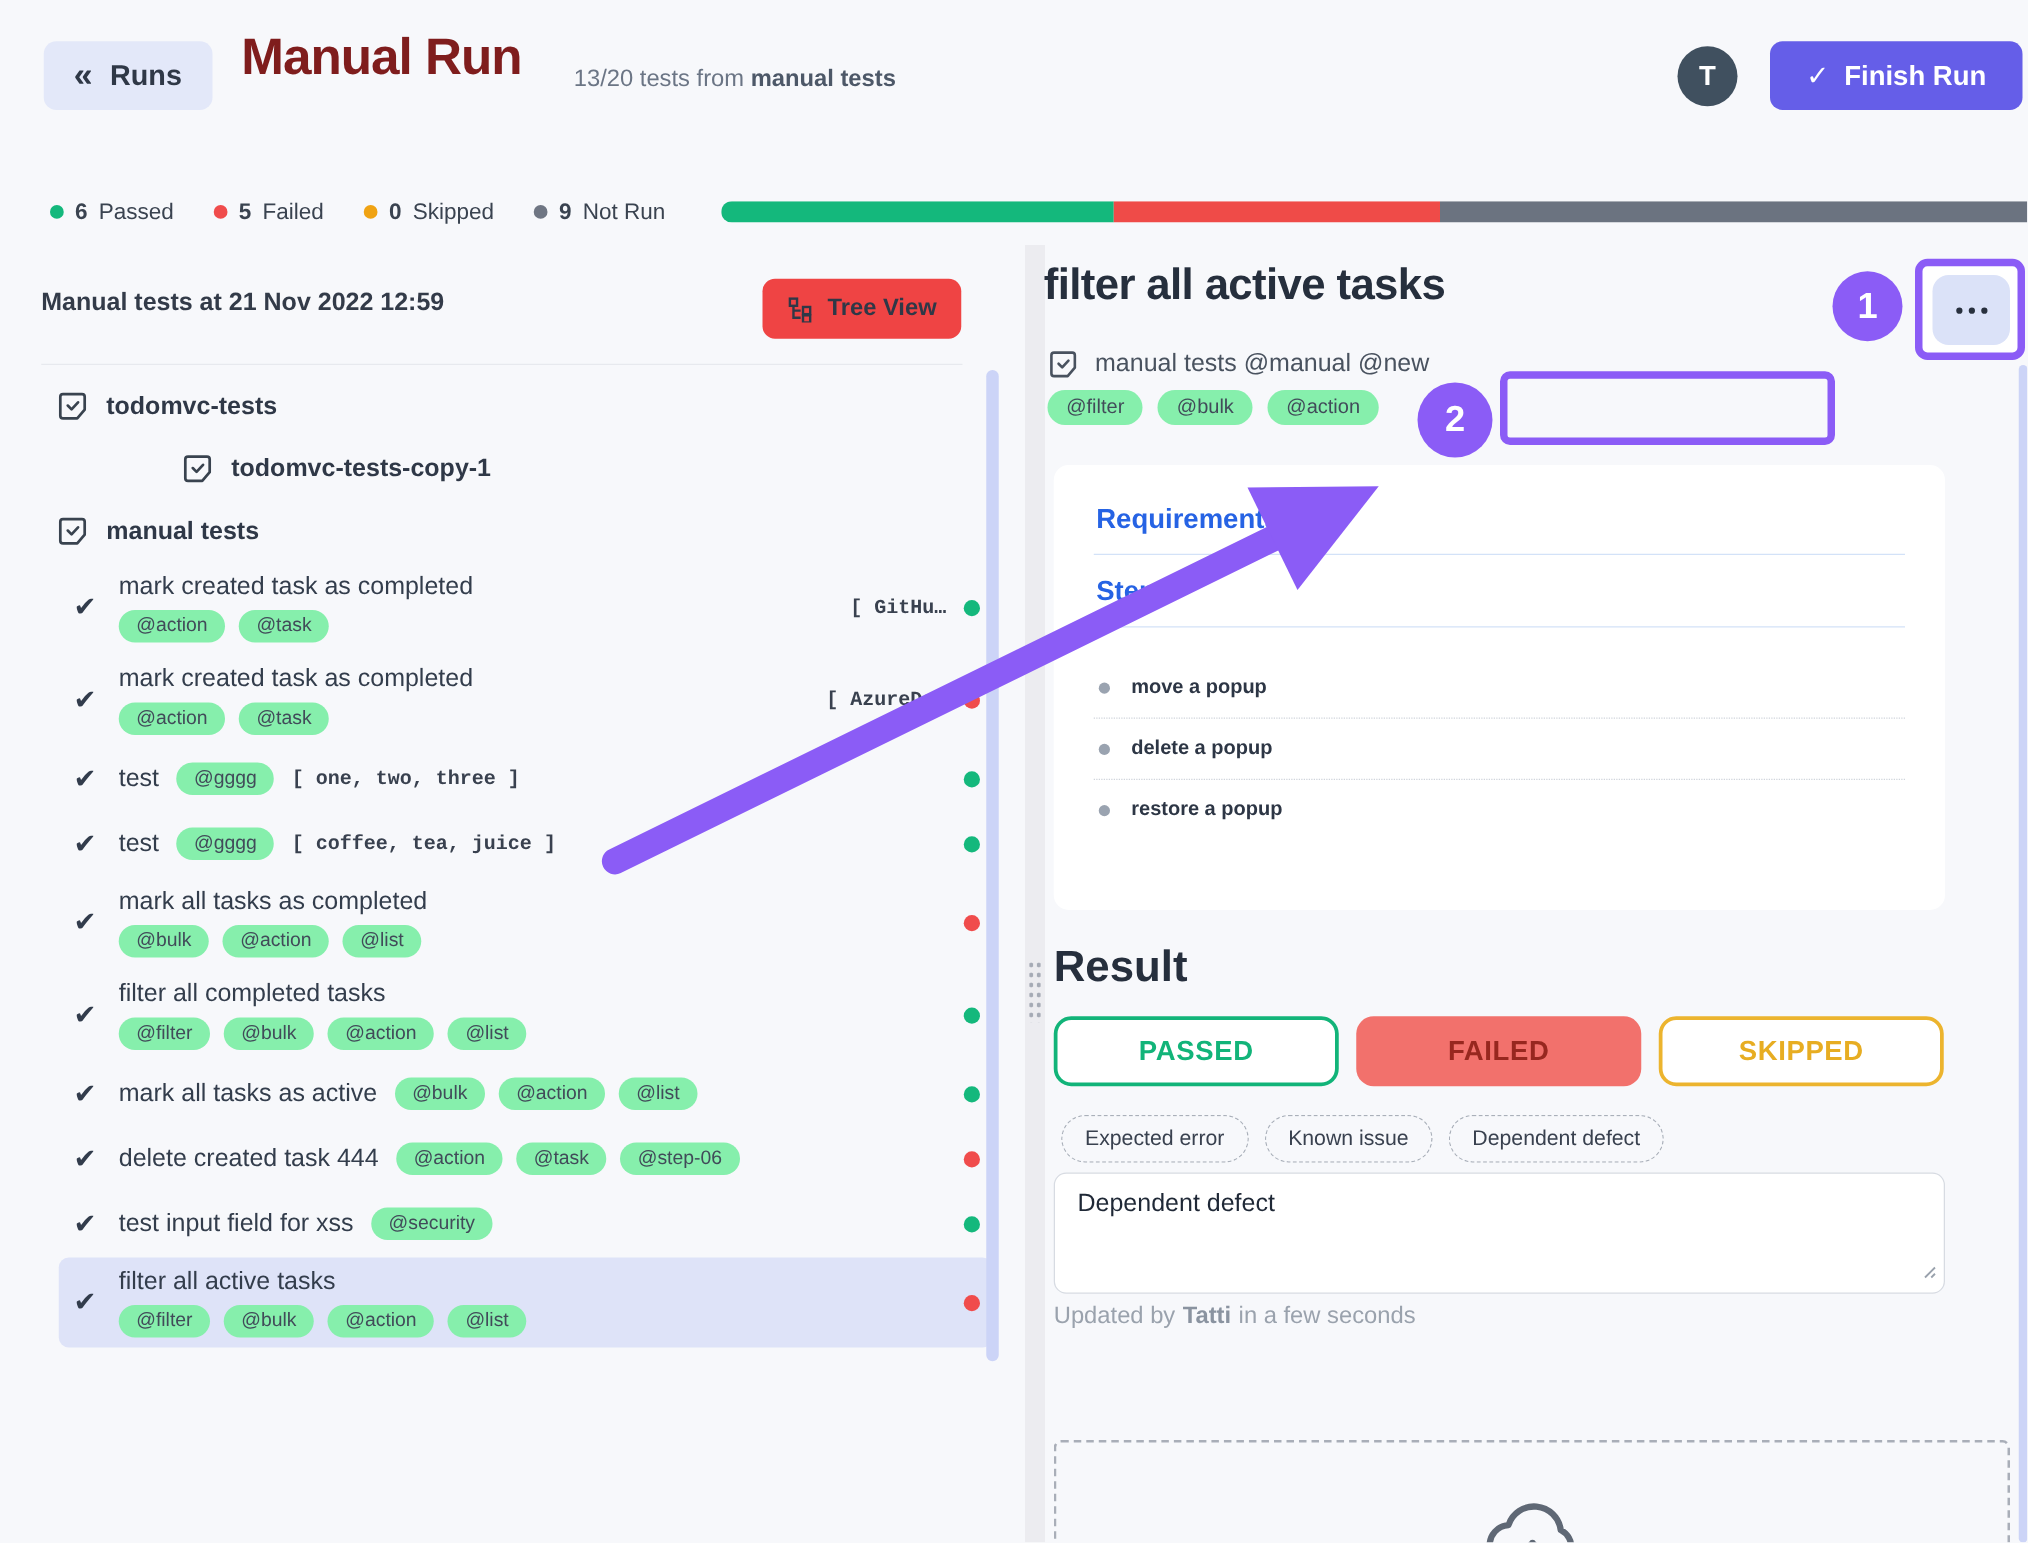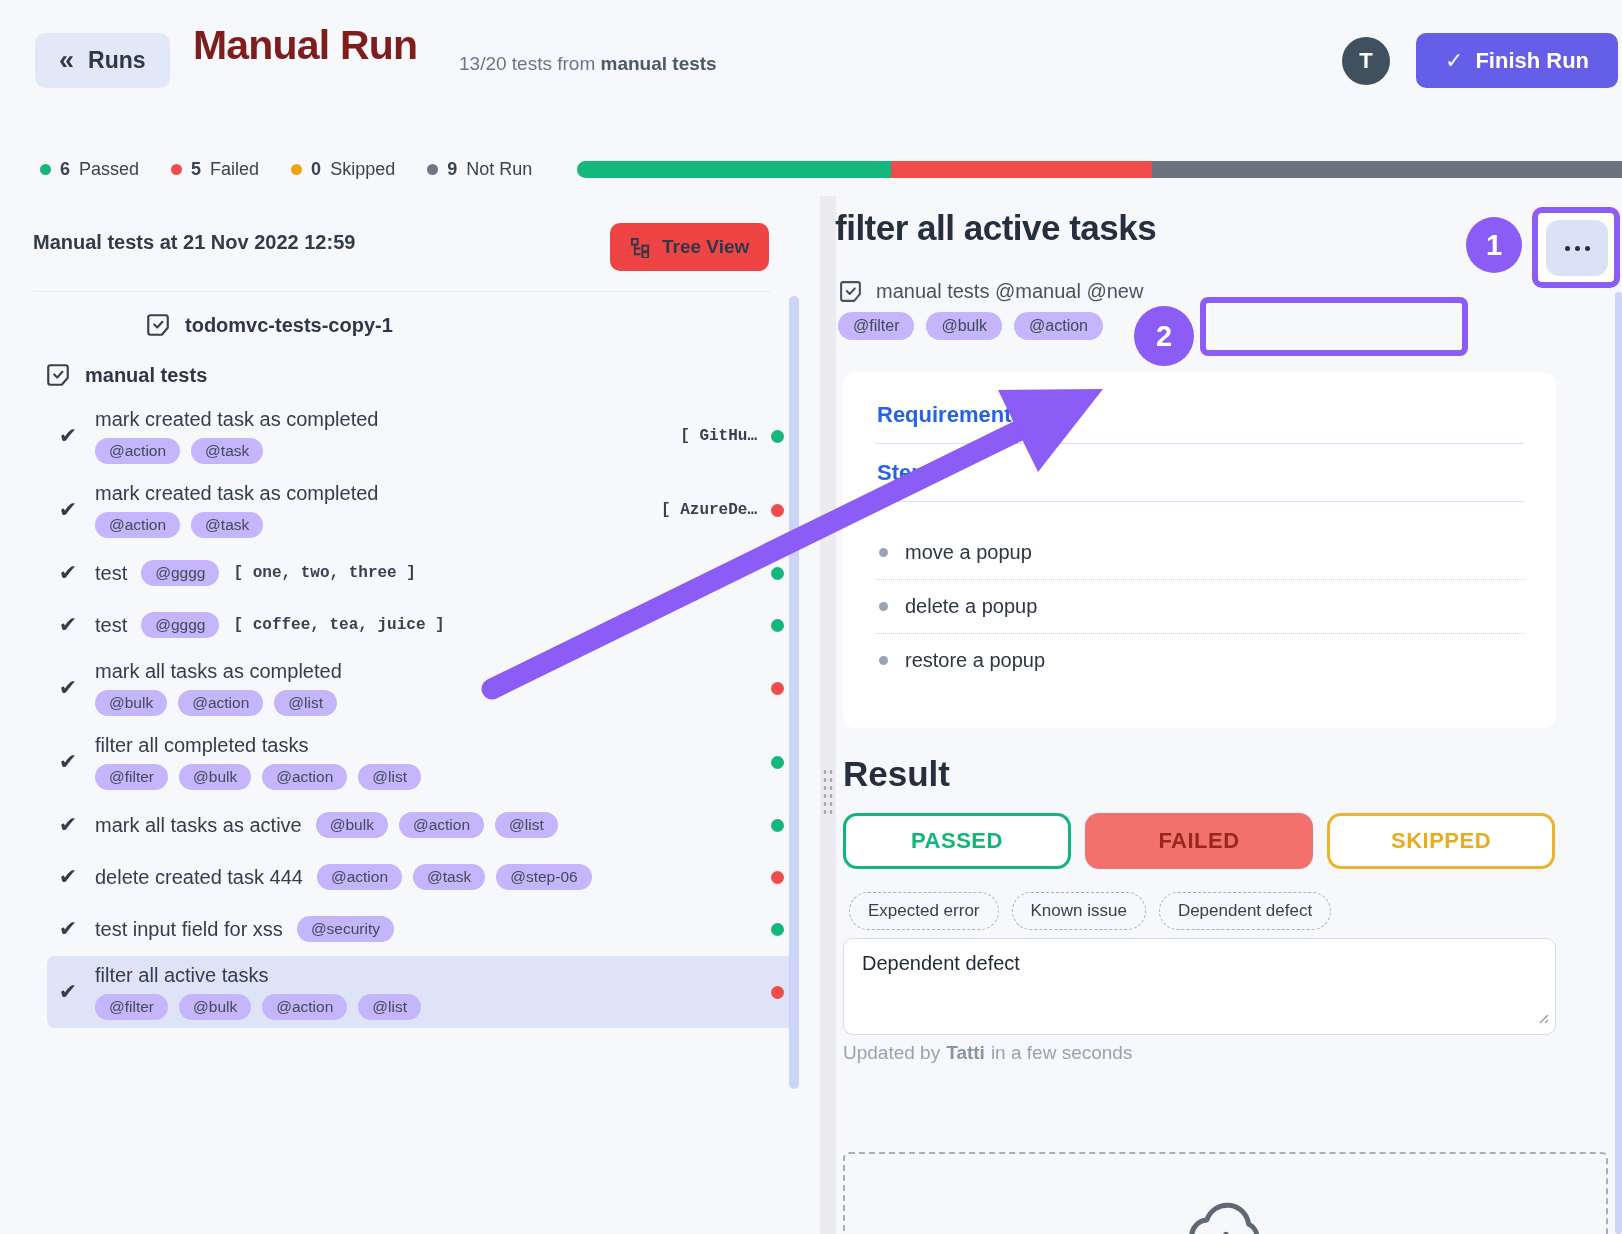--- a/index.html
+++ b/index.html
@@ -40,21 +40,21 @@
   .trow.suite.indented{margin-left:145px;}
   .trow.test{margin-left:47px;margin-right:6px;padding:8px 0 8px 8px;border-radius:8px;margin-bottom:2px;
     min-height:50px;cursor:pointer;}
   .trow.test.selected{background:#dee3f8;}
   .check{width:26px;flex:0 0 26px;margin-right:14px;text-align:center;}
   .check::before{content:"\2714";font-size:22px;color:#323c4c;}
   .main{display:flex;flex-direction:column;gap:7px;min-width:0;}
   .line1{display:flex;align-items:center;gap:14px;font-size:20px;color:#333d4c;}
   .tags{display:flex;gap:11px;align-items:center;}
   .tags:empty{display:none;}
-  .chip{background:#c4b5fd;border-radius:999px;padding:4px 14px;font-size:15.5px;color:#414b59;white-space:nowrap;}
+  .chip{background:#86efac;border-radius:999px;padding:4px 14px;font-size:15.5px;color:#414b59;white-space:nowrap;}
   .mono{font-family:"Liberation Mono",monospace;font-weight:700;font-size:16px;color:#39414f;white-space:nowrap;}
   .mono:empty{display:none;}
   .right{margin-left:auto;display:flex;align-items:center;gap:14px;padding-right:10px;flex:0 0 auto;}
   .dot{width:13px;height:13px;border-radius:50%;background:#9aa3b0;}
   .trow.passed .dot{background:#14b87c;}
   .trow.failed .dot{background:#f04c4c;}
   .s-icon svg,.d-suite svg{display:block;}
   .lp-scroll{left:789px;top:296px;width:10px;height:793px;background:#ccd4f7;border-radius:6px;cursor:pointer;}
 
   
@@ -63,22 +63,22 @@
     background-image:radial-gradient(#a6abb6 1.4px,transparent 1.6px);background-size:6px 8px;}
 
   
   .d-title{left:835px;top:208px;font-size:35px;font-weight:800;color:#262f3d;letter-spacing:-0.5px;}
   .d-suite{left:838px;top:279px;display:flex;align-items:center;gap:13px;font-size:20px;color:#49525f;}
   .d-tags{left:838px;top:312px;display:flex;gap:12px;}
   .d-tags .chip{font-size:16px;padding:5px 15px;}
   .card{left:843px;top:372px;width:713px;height:356px;background:#fff;border-radius:12px;padding:30px 32px 10px 32px;}
   .blue-h{font-size:22px;font-weight:700;color:#2663e4;padding:0 2px 15px 2px;border-bottom:1px solid #d3e2f8;margin-bottom:16px;}
   .steps{margin-top:24px;}
-  .step{display:flex;align-items:center;gap:17px;padding:15px 4px;font-size:20px;color:#2d3645;
-    border-bottom:1px dotted #cfd4db;}
+  .step{display:flex;align-items:center;gap:17px;padding:15px 4px;font-size:16px;color:#2d3645;
+    border-bottom:1px dotted #cfd4db;font-weight:bold;}
   .step:last-child{border-bottom:none;}
   .bullet{width:9px;height:9px;border-radius:50%;background:#9aa3b0;flex:0 0 9px;}
   .result-h{left:843px;top:754px;font-size:35px;font-weight:800;color:#262f3d;}
   .result-buttons{left:843px;top:813px;display:flex;gap:14px;}
   .rbtn{width:228px;height:56px;border-radius:14px;display:flex;align-items:center;justify-content:center;
     font-size:22px;font-weight:800;letter-spacing:0.5px;cursor:pointer;background:#fff;border:none;
     font-family:"Liberation Sans",sans-serif;}
   .rbtn.passed{border:3px solid #12b479;color:#12b479;}
   .rbtn.failed{background:#f2716c;color:#97271f;}
   .rbtn.skipped{border:3px solid #ecb42e;color:#e7ad22;}
@@ -168,20 +168,29 @@
         <rect x="2" y="2" width="6" height="6"></rect>
         <path d="M5 8v10h6M5 12h6"></path>
         <rect x="13" y="9" width="6" height="6"></rect>
         <rect x="13" y="16" width="6" height="6"></rect>
       </svg>
     <span>Tree View</span>
   </div>
   <div class="abs lp-divider"></div>
 
   <div class="abs tree">
+      <div class="trow suite">
+        <span class="s-icon">
+          <svg width="26" height="26" viewBox="0 0 24 24" fill="none" stroke="#39434f" stroke-width="2" stroke-linecap="round" stroke-linejoin="round">
+            <path d="M5 3h14a2 2 0 0 1 2 2v9.5L15.5 21H5a2 2 0 0 1-2-2V5a2 2 0 0 1 2-2z"></path>
+            <path d="M8.5 11.5l2.8 2.8 4.8-5.2"></path>
+          </svg>
+        </span>
+        <span class="s-label">todomvc-tests</span>
+      </div>
       <div class="trow suite indented">
         <span class="s-icon">
           <svg width="26" height="26" viewBox="0 0 24 24" fill="none" stroke="#39434f" stroke-width="2" stroke-linecap="round" stroke-linejoin="round">
             <path d="M5 3h14a2 2 0 0 1 2 2v9.5L15.5 21H5a2 2 0 0 1-2-2V5a2 2 0 0 1 2-2z"></path>
             <path d="M8.5 11.5l2.8 2.8 4.8-5.2"></path>
           </svg>
         </span>
         <span class="s-label">todomvc-tests-copy-1</span>
       </div>
       <div class="trow suite">

